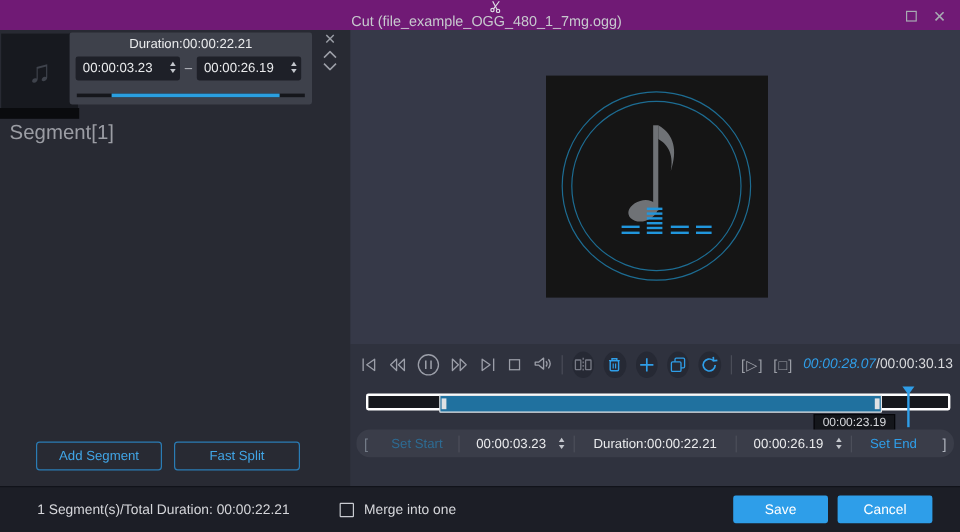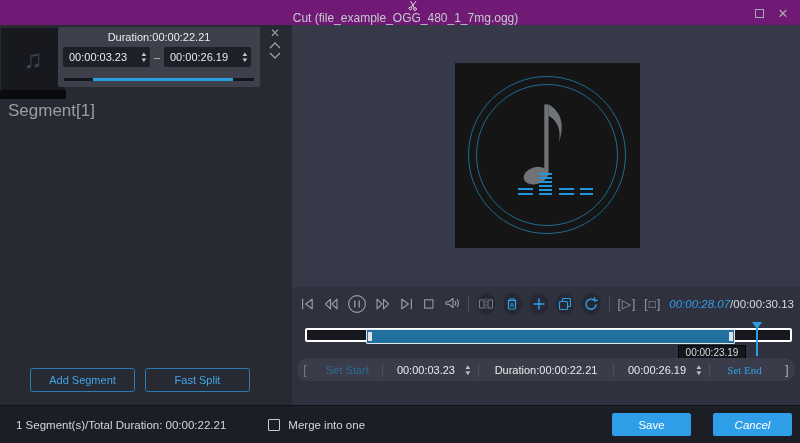--- a/index.html
+++ b/index.html
@@ -64,32 +64,32 @@
   .handle.l { left:1px; } .handle.r { right:1px; }
   .playhead-tri { position:absolute; left:445px; top:-8px; width:0; height:0; border-left:5px solid transparent; border-right:5px solid transparent; border-top:7px solid #2f9ee8; }
   .playhead-stem { position:absolute; left:449px; top:-2px; width:2px; height:28px; background:#2f9ee8; }
   .tooltip { position:absolute; left:371px; top:15px; width:68px; height:14px; background:#14161b; border:1px solid #05060a; color:#d8dade; font-size:10px; text-align:center; line-height:13px; }
 
   .pill { position:absolute; left:5px; top:71px; width:498px; height:23px; background:#3a3d49; border-radius:11px; display:flex; align-items:center; font-size:11px; overflow:hidden; }
   .pill .pdiv { width:1px; height:14px; background:#4c4f5a; }
   .pill .bracket { width:16px; text-align:center; font-size:12px; }
   .bracket.bl { color:#757d8a; } .bracket.br { color:#aeb3bd; }
   .pill .pbtn { flex:1; text-align:center; }
-  .pbtn.start { color:#2d6b93; } .pbtn.end { color:#2f9ee8;font-family:Liberation Serif, serif; }
+  .pbtn.start { color:#2d6b93; } .pbtn.end { color:#2f9ee8; }
   .ptime { display:flex; align-items:center; padding:0 4px; }
   .ptime .pt-val { font-size:11px; color:#e9eaec; padding:0 6px 0 10px; }
   .plabel { width:134px; text-align:center; color:#e9eaec; }
 
   
-  .bottom-bar { position:absolute; left:0; top:405px; width:800px; height:38px; background:#1c1e26; border-top:1px solid #11131a; display:flex; align-items:center; padding:0 8px; }
+  .bottom-bar { position:absolute; left:0; top:405px; width:800px; height:38px; background:#1c1e26; border-top:1px solid #11131a; display:flex; align-items:center; padding:0 23px; }
   .summary { margin-left:8px; font-size:11.5px; color:#d5d6da; }
   .checkbox { margin-left:42px; width:12px; height:12px; border:1px solid #c9cbd1; border-radius:1px; background:transparent; }
   .merge-label { margin-left:8px; font-size:11.5px; color:#d5d6da; }
   .foot-btn { width:79px; height:23px; background:#2e9ee9; border-radius:2px; color:#fff; font-size:11.5px; display:flex; align-items:center; justify-content:center; }
-  .btn-save { margin-left:auto; } .btn-cancel { margin-left:22px; margin-right:0;font-style:italic; }
+  .btn-save { margin-left:auto; } .btn-cancel { margin-left:8px; margin-right:0; }
 
   svg { display:block; }
 </style>
 </head>
 <body>
 
 <div id="window">
 
   <div class="titlebar">
     <svg class="app-icon" width="16" height="16" viewBox="0 0 16 16">

